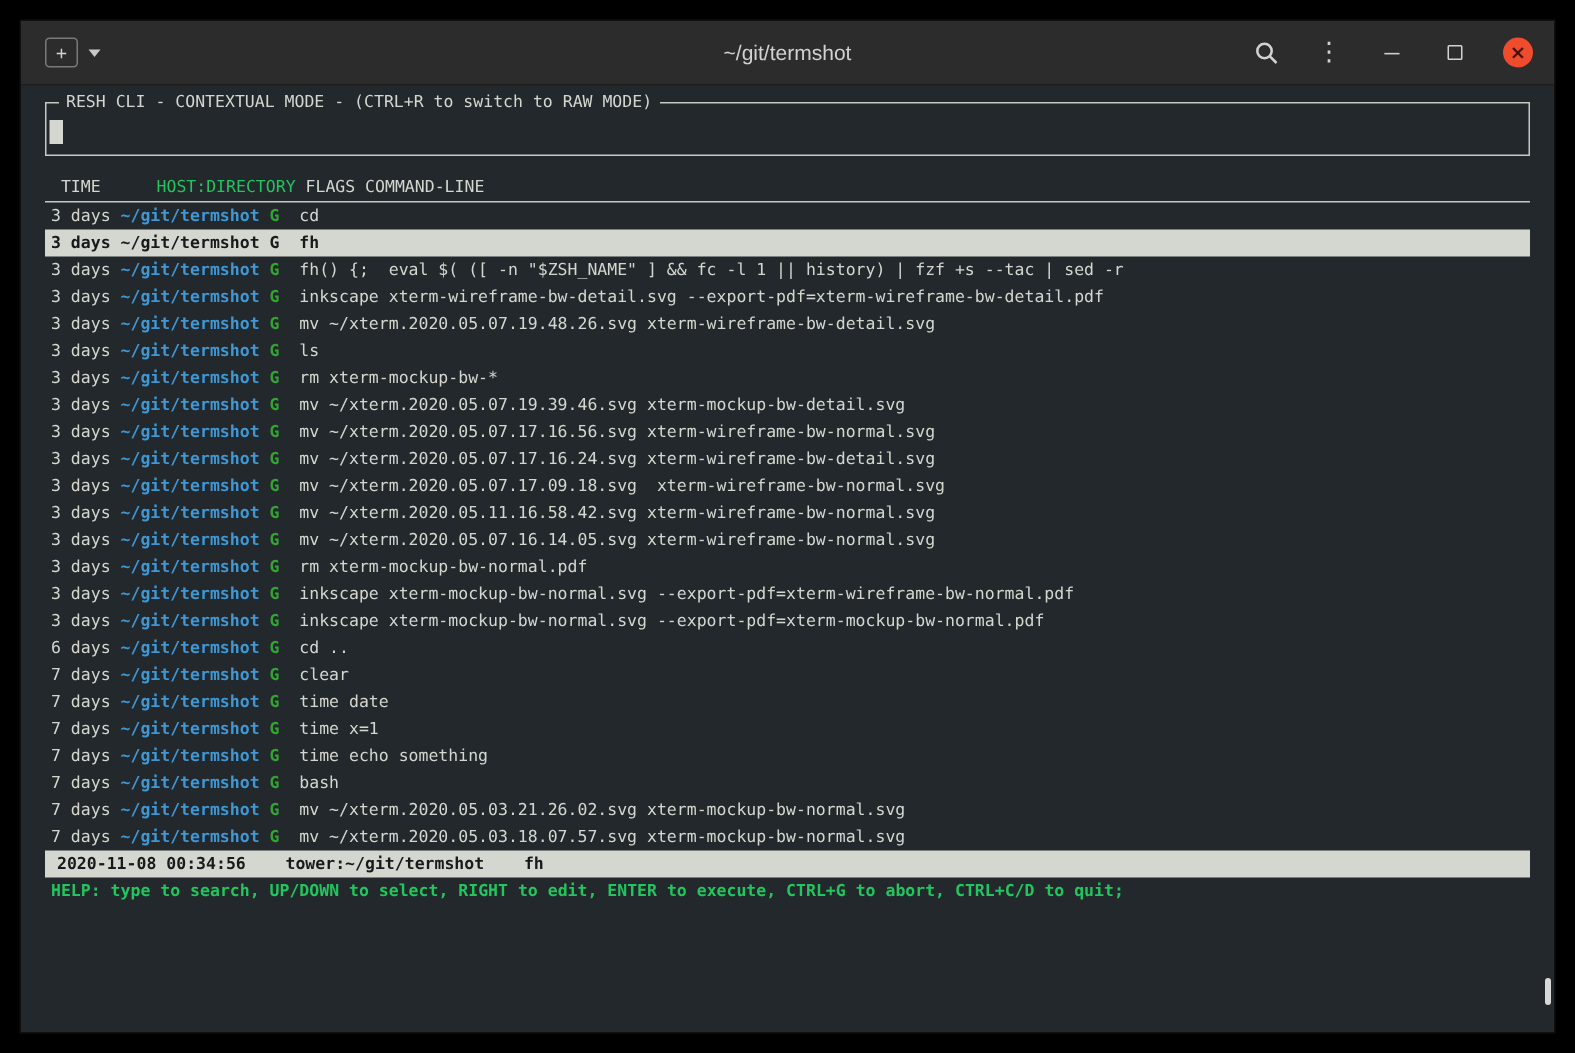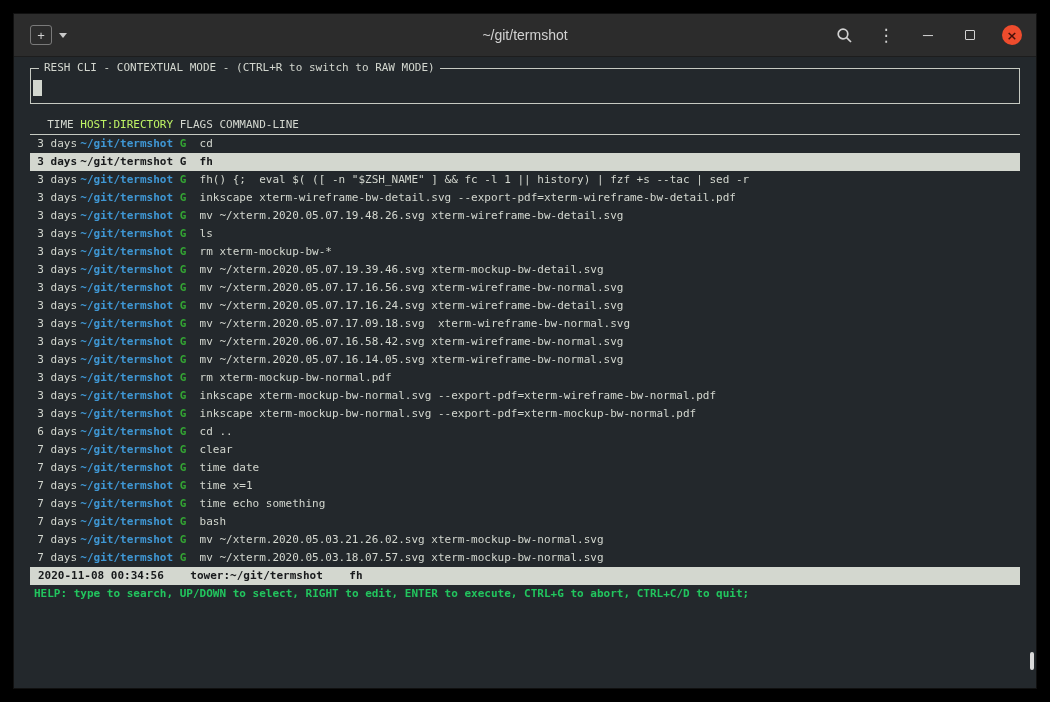--- a/index.html
+++ b/index.html
@@ -47,26 +47,26 @@
     font-size: 11px; line-height: 18px; color: #d3d7cf;
     display: flex; flex-direction: column;
   }
   fieldset.searchbox {
     border: 1px solid #c6cac2; padding: 2px 4px 6px 2px; margin: 0 0 12px 0;
   }
   fieldset.searchbox legend { padding: 0 5px; margin-left: 6px; white-space: pre; }
   .cursor { display: inline-block; width: 9px; height: 16px; background: #d3d7cf; vertical-align: middle; }
 
   .header-row { border-bottom: 1px solid #c6cac2; white-space: pre; padding-left: 4px; height: 19px; }
-  .header-row .c-dir { width: 15ch; color: #bef264; font-weight: normal; }
+  .header-row .c-dir { width: 15ch; color: #22c55e; font-weight: normal; margin-left: 24px; }
   .header-row .c-flags { width: auto; color: #d3d7cf; font-weight: normal; margin-right: 1ch; }
 
   .history { flex: 0 0 auto; }
   .row { white-space: pre; padding-left: 4px; height: 18px; }
-  .c-time { display: inline-block; width: 7ch; text-align: center; }
+  .c-time { display: inline-block; width: 7ch; }
   .c-dir  { display: inline-block; width: 15ch; color: #3f97d4; font-weight: bold; }
   .c-flags{ display: inline-block; width: 3ch;  color: #33a333; font-weight: bold; }
   .row.selected { background: #d3d7cf; }
   .row.selected span { color: #17191b !important; font-weight: bold; }
 
   .statusbar {
     background: #d3d7cf; color: #17191b; font-weight: bold;
     white-space: pre; height: 18px; line-height: 18px; padding-left: 8px;
   }
   .sb-host, .sb-cmd { margin-left: 4ch; }
@@ -124,21 +124,21 @@
         <div class="row selected"><span class="c-time">3 days</span><span class="c-dir">~/git/termshot</span><span class="c-flags">G</span><span class="c-cmd">fh</span></div>
         <div class="row"><span class="c-time">3 days</span><span class="c-dir">~/git/termshot</span><span class="c-flags">G</span><span class="c-cmd">fh() {;  eval $( ([ -n "$ZSH_NAME" ] &amp;&amp; fc -l 1 || history) | fzf +s --tac | sed -r</span></div>
         <div class="row"><span class="c-time">3 days</span><span class="c-dir">~/git/termshot</span><span class="c-flags">G</span><span class="c-cmd">inkscape xterm-wireframe-bw-detail.svg --export-pdf=xterm-wireframe-bw-detail.pdf</span></div>
         <div class="row"><span class="c-time">3 days</span><span class="c-dir">~/git/termshot</span><span class="c-flags">G</span><span class="c-cmd">mv ~/xterm.2020.05.07.19.48.26.svg xterm-wireframe-bw-detail.svg</span></div>
         <div class="row"><span class="c-time">3 days</span><span class="c-dir">~/git/termshot</span><span class="c-flags">G</span><span class="c-cmd">ls</span></div>
         <div class="row"><span class="c-time">3 days</span><span class="c-dir">~/git/termshot</span><span class="c-flags">G</span><span class="c-cmd">rm xterm-mockup-bw-*</span></div>
         <div class="row"><span class="c-time">3 days</span><span class="c-dir">~/git/termshot</span><span class="c-flags">G</span><span class="c-cmd">mv ~/xterm.2020.05.07.19.39.46.svg xterm-mockup-bw-detail.svg</span></div>
         <div class="row"><span class="c-time">3 days</span><span class="c-dir">~/git/termshot</span><span class="c-flags">G</span><span class="c-cmd">mv ~/xterm.2020.05.07.17.16.56.svg xterm-wireframe-bw-normal.svg</span></div>
         <div class="row"><span class="c-time">3 days</span><span class="c-dir">~/git/termshot</span><span class="c-flags">G</span><span class="c-cmd">mv ~/xterm.2020.05.07.17.16.24.svg xterm-wireframe-bw-detail.svg</span></div>
         <div class="row"><span class="c-time">3 days</span><span class="c-dir">~/git/termshot</span><span class="c-flags">G</span><span class="c-cmd">mv ~/xterm.2020.05.07.17.09.18.svg  xterm-wireframe-bw-normal.svg</span></div>
-        <div class="row"><span class="c-time">3 days</span><span class="c-dir">~/git/termshot</span><span class="c-flags">G</span><span class="c-cmd">mv ~/xterm.2020.06.07.16.58.42.svg xterm-wireframe-bw-normal.svg</span></div>
+        <div class="row"><span class="c-time">3 days</span><span class="c-dir">~/git/termshot</span><span class="c-flags">G</span><span class="c-cmd">mv ~/xterm.2020.05.11.16.58.42.svg xterm-wireframe-bw-normal.svg</span></div>
         <div class="row"><span class="c-time">3 days</span><span class="c-dir">~/git/termshot</span><span class="c-flags">G</span><span class="c-cmd">mv ~/xterm.2020.05.07.16.14.05.svg xterm-wireframe-bw-normal.svg</span></div>
         <div class="row"><span class="c-time">3 days</span><span class="c-dir">~/git/termshot</span><span class="c-flags">G</span><span class="c-cmd">rm xterm-mockup-bw-normal.pdf</span></div>
         <div class="row"><span class="c-time">3 days</span><span class="c-dir">~/git/termshot</span><span class="c-flags">G</span><span class="c-cmd">inkscape xterm-mockup-bw-normal.svg --export-pdf=xterm-wireframe-bw-normal.pdf</span></div>
         <div class="row"><span class="c-time">3 days</span><span class="c-dir">~/git/termshot</span><span class="c-flags">G</span><span class="c-cmd">inkscape xterm-mockup-bw-normal.svg --export-pdf=xterm-mockup-bw-normal.pdf</span></div>
         <div class="row"><span class="c-time">6 days</span><span class="c-dir">~/git/termshot</span><span class="c-flags">G</span><span class="c-cmd">cd ..</span></div>
         <div class="row"><span class="c-time">7 days</span><span class="c-dir">~/git/termshot</span><span class="c-flags">G</span><span class="c-cmd">clear</span></div>
         <div class="row"><span class="c-time">7 days</span><span class="c-dir">~/git/termshot</span><span class="c-flags">G</span><span class="c-cmd">time date</span></div>
         <div class="row"><span class="c-time">7 days</span><span class="c-dir">~/git/termshot</span><span class="c-flags">G</span><span class="c-cmd">time x=1</span></div>
         <div class="row"><span class="c-time">7 days</span><span class="c-dir">~/git/termshot</span><span class="c-flags">G</span><span class="c-cmd">time echo something</span></div>
         <div class="row"><span class="c-time">7 days</span><span class="c-dir">~/git/termshot</span><span class="c-flags">G</span><span class="c-cmd">bash</span></div>

